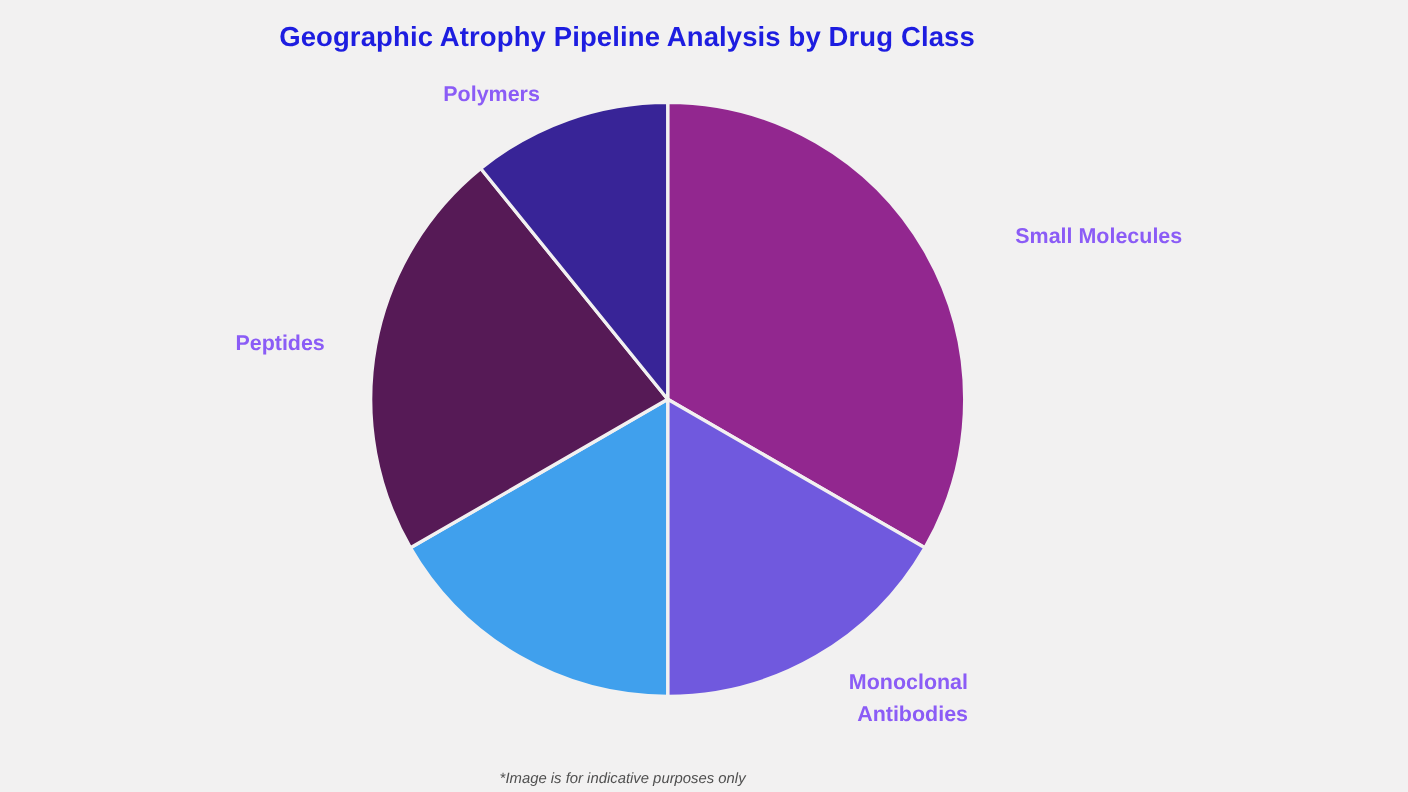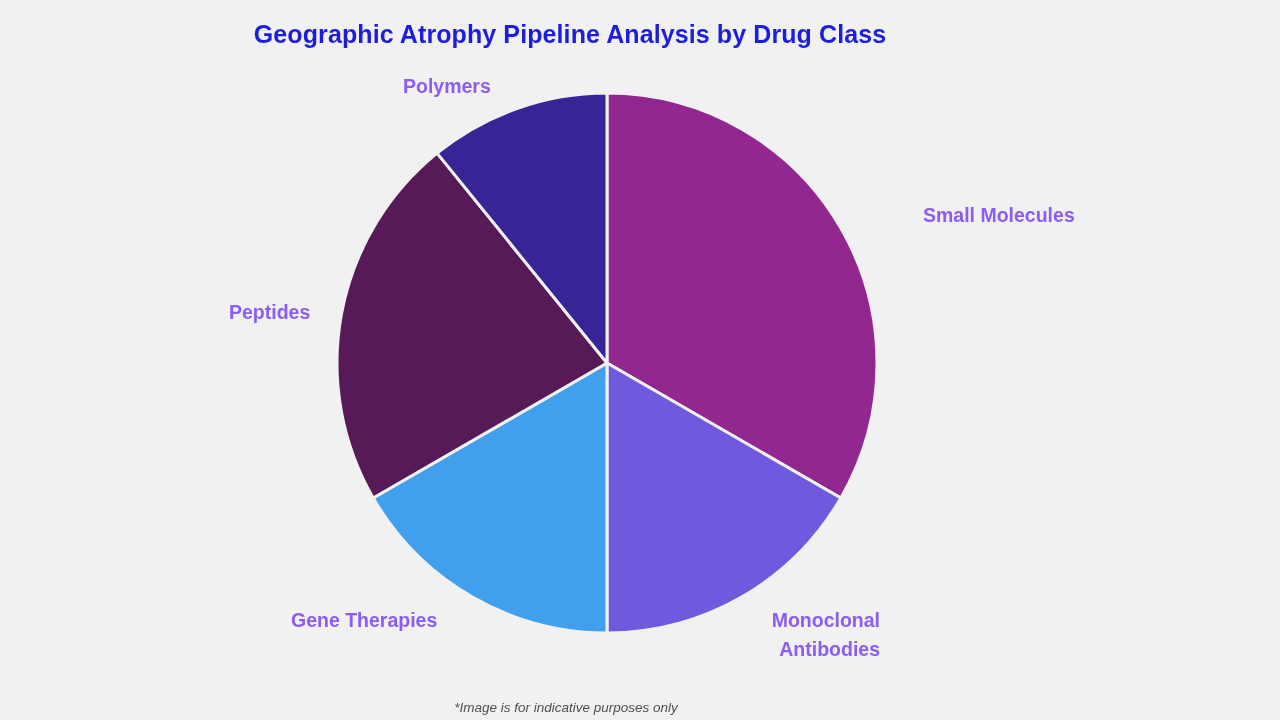--- a/index.html
+++ b/index.html
@@ -72,20 +72,19 @@
           <path d="M 607 363 L 437.08 153.17 A 270 270 0 0 1 607.00 93.00 Z" fill="#382497" stroke="#f2f1f1" stroke-width="3" stroke-linejoin="round"></path>
         </g>
     </svg>
   </div>
 
   <div class="slice-label" style="left:891px; top:201px;margin-left:32px;">Small Molecules</div>
 
   <div class="slice-label" style="left:752px; top:606px; width:128px; text-align:right;">Monoclonal
 Antibodies</div>
 
-  <div class="slice-label" style="left:291px; top:606px;">Gene Therapies</div>
 
-  <div class="slice-label" style="left:229px; top:298px;">Peptides</div>
+  <div class="slice-label" style="left:214px; top:298px;">Peptides</div>
 
   <div class="slice-label" style="left:403px; top:72px;">Polymers</div>
 
   <div class="footnote">*Image is for indicative purposes only</div>
 </div>
 
 </body></html>

